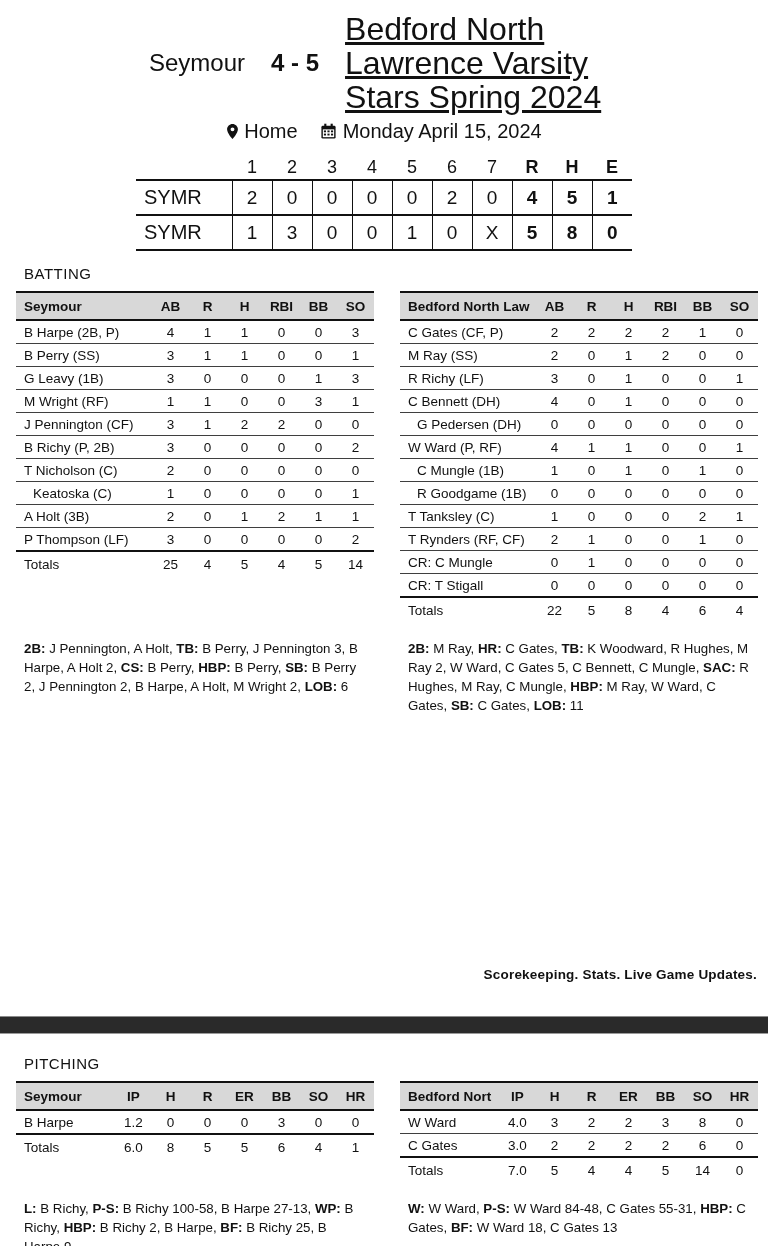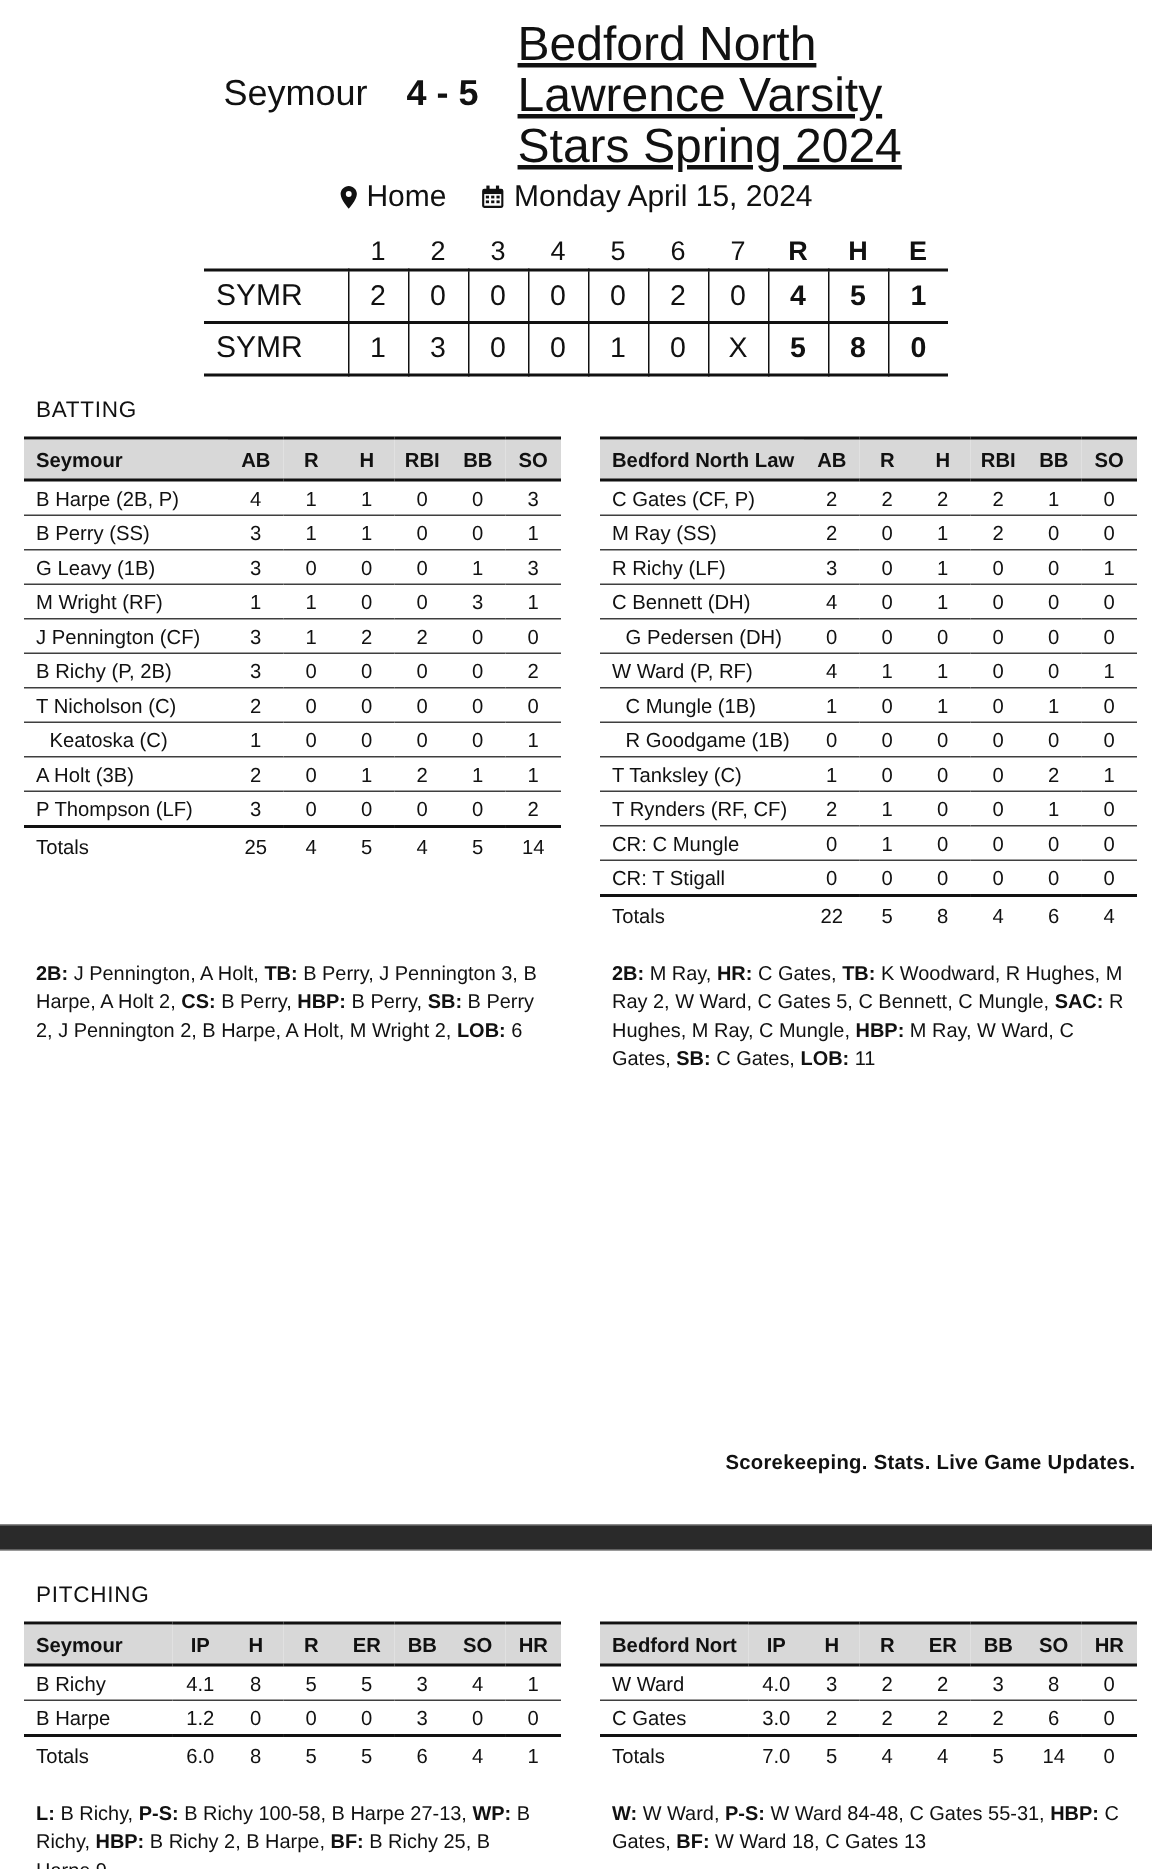--- a/index.html
+++ b/index.html
@@ -463,30 +463,20 @@
                 <th>H</th>
                 <th>R</th>
                 <th>ER</th>
                 <th>BB</th>
                 <th>SO</th>
                 <th>HR</th>
               </tr>
             </thead>
             <tbody>
               <tr>
-                <td class="name">B Richy</td>
-                <td>4.1</td>
-                <td>8</td>
-                <td>5</td>
-                <td>5</td>
-                <td>3</td>
-                <td>4</td>
-                <td>1</td>
-              </tr>
-              <tr>
                 <td class="name">B Harpe</td>
                 <td>1.2</td>
                 <td>0</td>
                 <td>0</td>
                 <td>0</td>
                 <td>3</td>
                 <td>0</td>
                 <td>0</td>
               </tr>
             </tbody>

